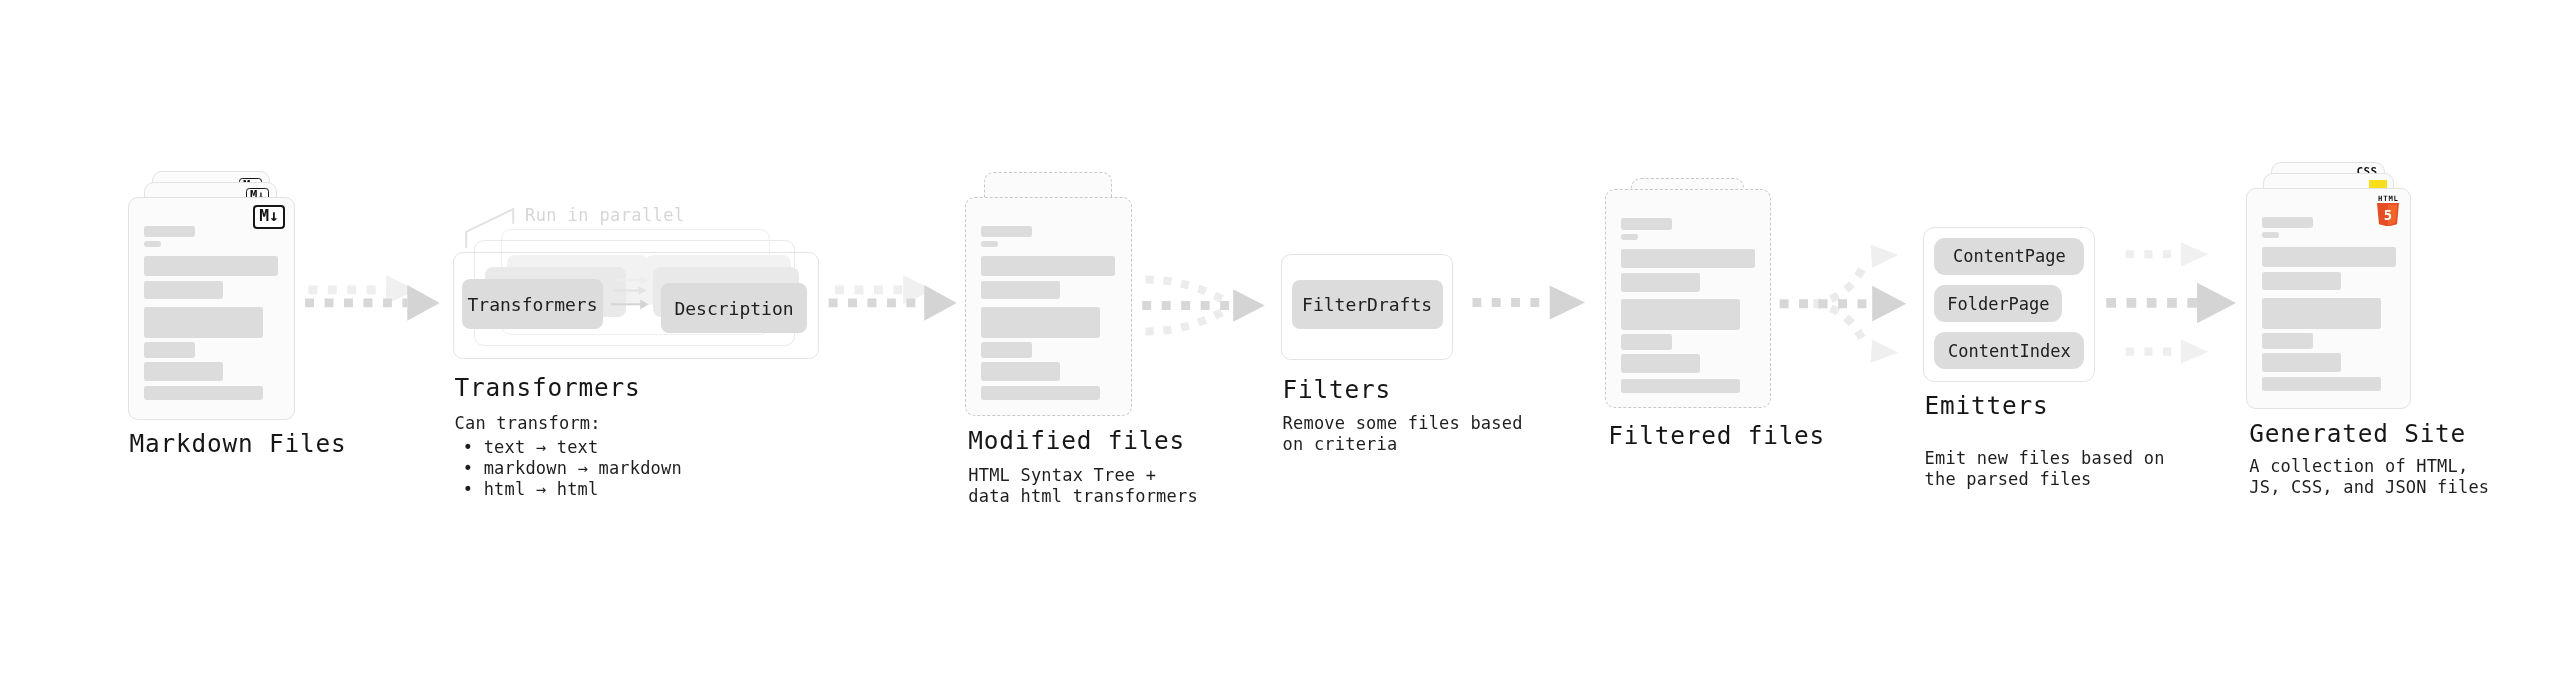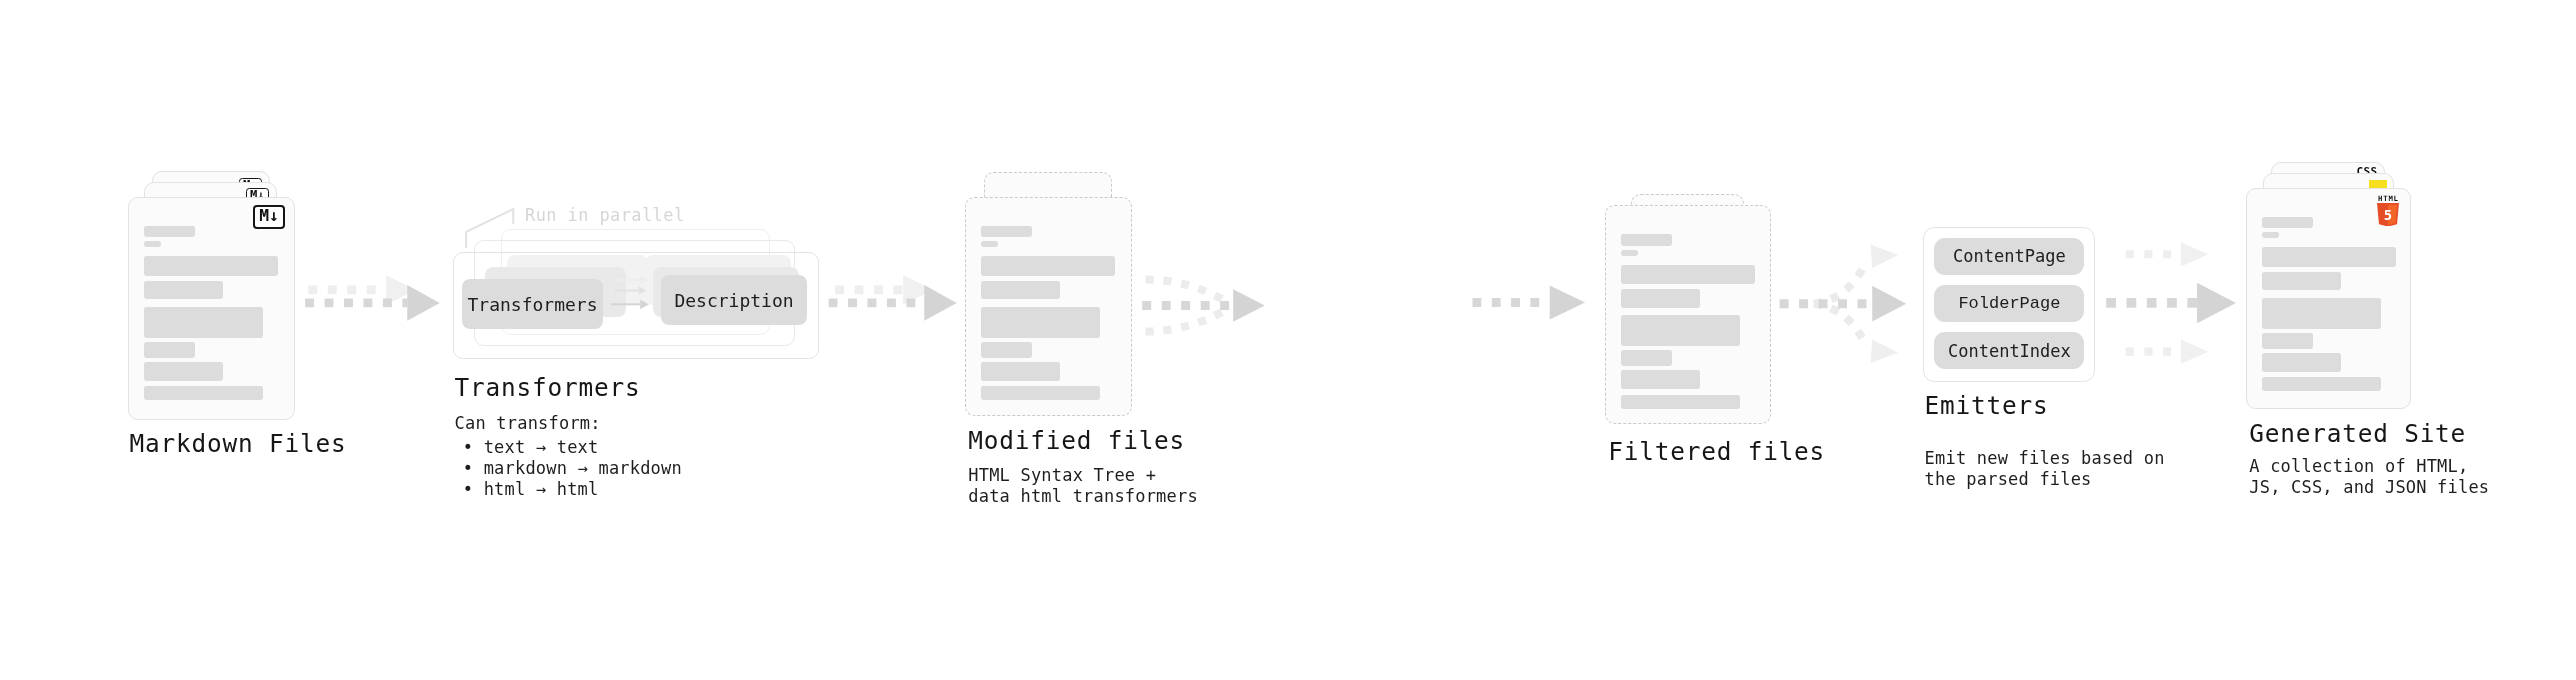--- a/index.html
+++ b/index.html
@@ -103,21 +103,21 @@
     <div class="frame l2" style="left:48px;top:30px;width:269px;height:106px;"></div>
     <div class="frame l1" style="left:21px;top:41px;width:321px;height:106px;"></div>
     <div class="frame" style="left:0;top:53px;width:366px;height:107px;"></div>
 
     <div class="gray-box ghost2" style="left:54px;top:56px;width:141px;height:50px;"></div>
     <div class="gray-box ghost1" style="left:32px;top:68px;width:141px;height:50px;"></div>
     <div class="gray-box" style="left:9px;top:80px;width:141px;height:50px;">Transformers</div>
 
     <div class="gray-box ghost2" style="left:192px;top:56px;width:146px;height:50px;"></div>
     <div class="gray-box ghost1" style="left:200px;top:68px;width:146px;height:50px;"></div>
-    <div class="gray-box" style="left:208px;top:76px;width:146px;height:50px;">Description</div>
+    <div class="gray-box" style="left:208px;top:84px;width:146px;height:50px;">Description</div>
 
     <svg class="abs" style="left:153px;top:73px;" width="57" height="42" viewBox="0 0 70 52">
       <line x1="14" y1="10" x2="42" y2="10" stroke="#ededed" stroke-width="2.5"></line>
       <polygon points="42,5 52,10 42,15" fill="#ededed"></polygon>
       <line x1="10" y1="23" x2="40" y2="23" stroke="#e2e2e2" stroke-width="2.5"></line>
       <polygon points="40,18 50,23 40,28" fill="#e2e2e2"></polygon>
       <line x1="6" y1="40" x2="42" y2="40" stroke="#d4d4d4" stroke-width="2.5"></line>
       <polygon points="42,34 53,40 42,46" fill="#d4d4d4"></polygon>
     </svg>
 
@@ -163,27 +163,36 @@
     </div>
   </div>
 
   <svg class="abs" style="left:1139px;top:268px;" width="138" height="75" viewBox="0 0 170 92">
     <path d="M8,14 C50,14 80,26 106,40" stroke="#ececec" stroke-width="10" stroke-dasharray="10 12" fill="none"></path>
     <path d="M8,78 C50,78 80,66 106,52" stroke="#ececec" stroke-width="10" stroke-dasharray="10 12" fill="none"></path>
     <line x1="4" y1="46" x2="116" y2="46" stroke="#d7d7d7" stroke-width="11" stroke-dasharray="11 13"></line>
     <polygon points="116,26 155,46 116,66" fill="#d4d4d4"></polygon>
   </svg>
 
+  <div class="node" style="left:1281px;top:254px;width:203px;height:219px;">
+    <div class="frame" style="left:0;top:0;width:172px;height:106px;"></div>
+    <div class="gray-box" style="left:10.6px;top:26px;width:151px;height:49px;">FilterDrafts</div>
+    <div class="node-title" style="left:1.6px;top:123px;">Filters</div>
+    <div class="node-desc" style="left:1.6px;top:159px;">
+      <div>Remove some files based</div>
+      <div>on criteria</div>
+    </div>
+  </div>
 
   <svg class="abs" style="left:1467px;top:284px;" width="130" height="37" viewBox="0 0 160 46">
     <line x1="6" y1="23" x2="102" y2="23" stroke="#d7d7d7" stroke-width="11" stroke-dasharray="11 13"></line>
     <polygon points="102,2 146,23 102,44" fill="#d4d4d4"></polygon>
   </svg>
 
-  <div class="node" style="left:1605px;top:194px;width:187px;height:276px;text-align:center;">
+  <div class="node" style="left:1605px;top:178px;width:187px;height:276px;text-align:center;">
     <div class="card dashed" style="left:26px;top:0;width:113px;height:49px;"></div>
     <div class="card dashed" style="left:0;top:11.4px;width:166px;height:219px;">
       <div class="bars">
         <div class="bar" style="width:51px;height:11.4px;margin-bottom:4.1px;"></div>
         <div class="bar" style="width:17px;height:5.7px;margin-bottom:9px;"></div>
         <div class="bar" style="width:134px;height:19.5px;margin-bottom:4.9px;"></div>
         <div class="bar" style="width:79px;height:18.7px;margin-bottom:7.3px;"></div>
         <div class="bar" style="width:119px;height:31px;margin-bottom:4.1px;"></div>
         <div class="bar" style="width:51px;height:16.3px;margin-bottom:4.1px;"></div>
         <div class="bar" style="width:79px;height:18.7px;margin-bottom:5.7px;"></div>
@@ -198,21 +207,21 @@
     <path d="M44,77 C74,81 94,98 108,128" stroke="#ebebeb" stroke-width="10" stroke-dasharray="10 12" fill="none"></path>
     <polygon points="114,4 148,17 116,33" fill="#efefef"></polygon>
     <polygon points="116,121 148,137 114,150" fill="#efefef"></polygon>
     <line x1="2" y1="77" x2="116" y2="77" stroke="#d7d7d7" stroke-width="11" stroke-dasharray="11 13"></line>
     <polygon points="116,55 158,77 116,99" fill="#d4d4d4"></polygon>
   </svg>
 
   <div class="node" style="left:1923px;top:227px;width:211px;height:268px;">
     <div class="frame" style="left:0;top:0;width:172px;height:155px;border-radius:11.4px;"></div>
     <div class="gray-box em" style="left:11.4px;top:10.6px;width:150px;height:37px;">ContentPage</div>
-    <div class="gray-box em" style="left:11.4px;top:58px;width:150px;height:37px;font-family:Liberation Mono, monospace;">FolderPage</div>
+    <div class="gray-box em" style="left:11.4px;top:58px;width:128px;height:37px;">FolderPage</div>
     <div class="gray-box em" style="left:11.4px;top:105px;width:150px;height:37px;">ContentIndex</div>
     <div class="node-title" style="left:1.6px;top:166px;">Emitters</div>
     <div class="node-desc" style="left:1.6px;top:221px;">
       <div>Emit new files based on</div>
       <div>the parsed files</div>
     </div>
   </div>
 
   <svg class="abs" style="left:2103px;top:238px;" width="146" height="134" viewBox="0 0 180 165">
     <line x1="28" y1="20" x2="92" y2="20" stroke="#eeeeee" stroke-width="10" stroke-dasharray="10 13"></line>

